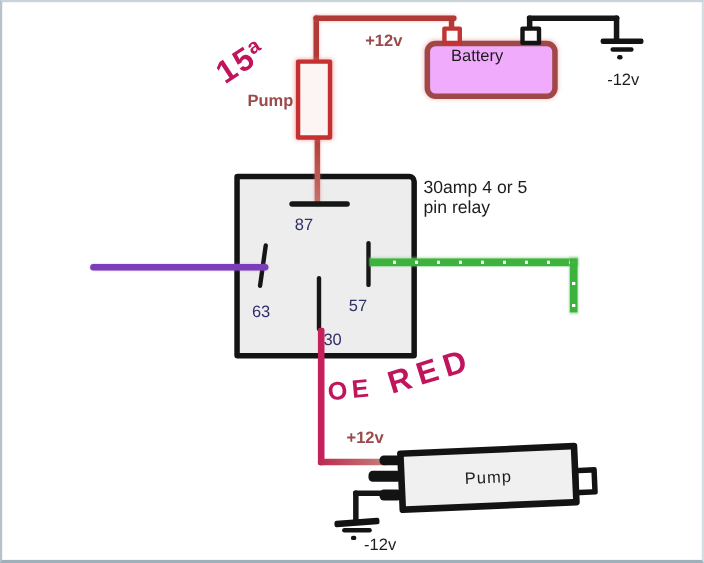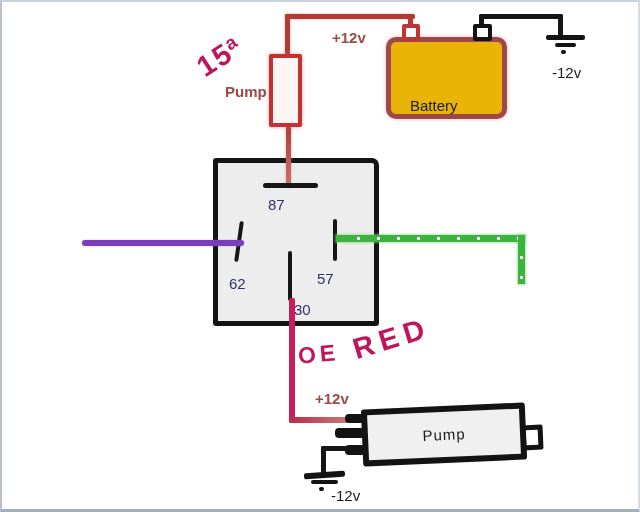--- a/index.html
+++ b/index.html
@@ -19,24 +19,24 @@
   
   .glow-red{box-shadow:0 0 3px rgba(219,112,112,.55);}
   
   #fuse-body{
     box-sizing:border-box;width:33px;height:73px;
     border:4px solid #c53030;background:#fdf4f4;border-radius:2px;
     box-shadow:0 0 4px rgba(230,110,110,.6);
   }
   
   #battery-box{
-    box-sizing:border-box;width:121px;height:82px;
-    border:5px solid #a04848;border-radius:10px;background:#eab308;
+    box-sizing:border-box;width:121px;height:53px;
+    border:5px solid #a04848;border-radius:10px;background:#f0abfc;
     box-shadow:0 0 4px rgba(226,130,130,.55);
-    display:flex;align-items:flex-end;justify-content:flex-start;
+    display:flex;align-items:flex-start;justify-content:flex-start;
   }
   #battery-box .txt{margin-left:19px;font-size:15px;color:#1c1c1c;}
   .terminal{box-sizing:border-box;position:absolute;background:#fdfbfb;border-radius:2px;}
   
   #relay-box{
     box-sizing:border-box;left:211px;top:156px;width:166px;height:168px;
     border:5px solid #141414;background:#ededed;
     border-radius:3px 7px 3px 3px;
   }
   
@@ -98,24 +98,25 @@
   </div>
   <div class="terminal" style="left:400px;top:22px;width:18px;height:17px;border:4px solid #c03434;"></div>
   <div class="terminal" style="left:471px;top:22px;width:19px;height:17px;border:4px solid #141414;"></div>
 
   <div class="wire" style="left: 261px; top: 181px; width: 55px; height: 5px; border-radius: 3px; background: rgb(22, 22, 22);"></div>
   <div class="wire" style="left: 235px; top: 219px; width: 4px; height: 41px; transform: rotate(8deg); border-radius: 3px; background: rgb(22, 22, 22);"></div>
   <div class="wire" style="left: 331px; top: 217px; width: 4px; height: 42px; border-radius: 3px; background: rgb(22, 22, 22);"></div>
   <div class="wire" style="left: 286px; top: 249px; width: 4px; height: 50px; border-radius: 3px; background: rgb(22, 22, 22);"></div>
 
   <div class="lbl lbl-navy" style="left: 266px; top: 194px; color: rgb(48, 48, 106);">87</div>
-  <div class="lbl lbl-navy" style="left: 227px; top: 273px; color: rgb(48, 48, 106);">62</div>
+  <div class="lbl lbl-navy" style="left: 227px; top: 273px; color: rgb(48, 48, 106);">63</div>
   <div class="lbl lbl-navy" style="left: 315px; top: 268px; color: rgb(48, 48, 106);">57</div>
   <div class="lbl lbl-navy" style="left: 292px; top: 299px; color: rgb(48, 48, 106); text-align: center;">30</div>
 
+  <div class="lbl lbl-black" style="left: 383px; top: 159px; line-height: 19px; font-size: 16px; color: rgb(28, 28, 28);"><span>30amp 4 or 5</span><br><span>pin relay</span></div>
 
   <div class="wire" style="left: 80px; top: 238px; width: 162px; height: 6px; border-radius: 4px; box-shadow: rgba(160, 110, 200, 0.5) 0px 0px 2px; background: rgb(123, 61, 185);"></div>
 
   <div id="green-h" class="green-wire" style="left: 334px; top: 233px; width: 189px; height: 7px; background: rgb(60, 179, 60);">
       <div class="dots"></div>
     </div>
   <div id="green-v" class="green-wire" style="left: 516px; top: 233px; width: 7px; height: 49px; background: rgb(60, 179, 60);">
       <div class="dots"></div>
     </div>
 

